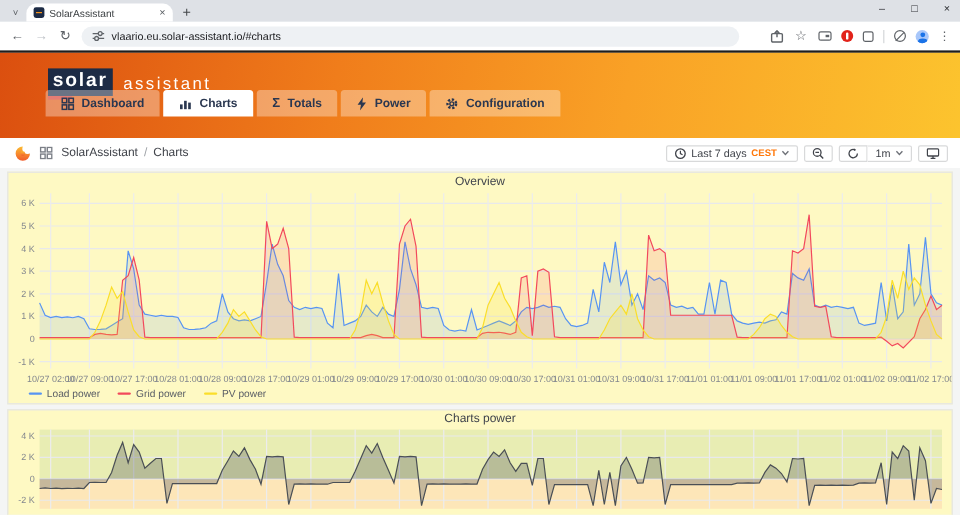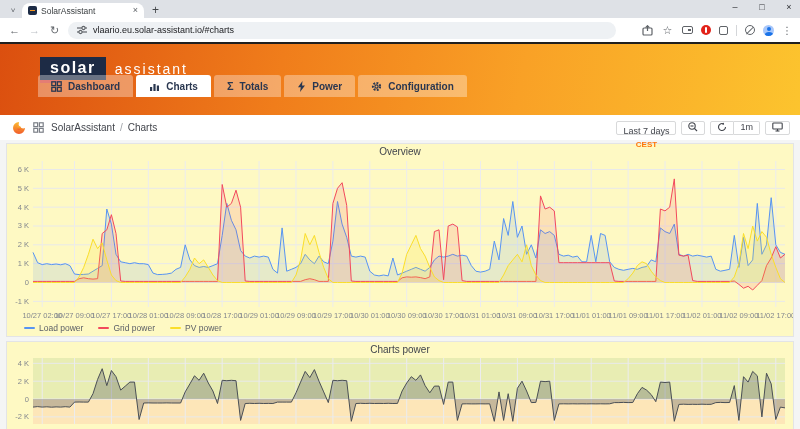--- a/index.html
+++ b/index.html
@@ -33,36 +33,36 @@
   .walletext { width:11px; height:8px; border:1.3px solid #5f6368; border-radius:2px; position:relative; cursor:pointer; }
   .walletext::after { content:""; position:absolute; right:1px; top:2px; width:3px; height:1.5px; background:#5f6368; }
   .slashext { width:10px; height:10px; border:1.2px solid #5f6368; border-radius:50%; position:relative; cursor:pointer; }
   .slashext::after { content:""; position:absolute; left:-1px; top:3.6px; width:10px; height:1.2px; background:#5f6368; transform:rotate(-45deg); }
   .dotsmenu { font-size:10px; color:#5f6368; cursor:pointer; }
   .dark-divider { height:2px; background:#1f1f1f; }
 
   
   .app-header { height:71px; background:linear-gradient(100deg,#db4f0f 0%,#f07d1b 35%,#f9a126 65%,#fcc42e 100%); position:relative; }
   .logo-row { display:flex; align-items:center; gap:9px; padding:13px 0 0 40px; }
-  .logo-box { background:#1d2b45; color:#fff; font-weight:bold; font-size:16px; letter-spacing:1.5px; padding:2px 10px 3px; position:relative; }
+  .logo-box { background:#1d2b45; color:#fff; font-weight:bold; font-size:16px; letter-spacing:1.5px; padding:2px 4px 3px; position:relative; }
   .logo-box::after { content:""; position:absolute; left:0; bottom:-3px; width:20px; height:3px; background:#d63a2c; }
   .logo-sub { color:#fff; font-size:14px; letter-spacing:2px; font-weight:400; }
   .app-tabs { position:absolute; bottom:18px; left:38px; display:flex; gap:3px; }
   .app-tab { height:22px; display:flex; align-items:center; gap:6px; padding:0 13px; font-size:10px; font-weight:bold; color:#2a3750; background:rgba(255,255,255,0.34); border-radius:3px 3px 0 0; cursor:pointer; }
   .app-tab.active { background:#fff; }
   .app-tab svg { display:block; }
   .sigma { font-size:11px; font-weight:bold; line-height:1; }
 
   
   .crumb-bar { height:25px; background:#fff; display:flex; align-items:center; gap:7px; padding:0 10px 0 12px; }
   .crumb-text { font-size:10px; color:#41444b; display:flex; gap:5px; align-items:center; }
   .crumb-sep { color:#9fa3a8; }
   .crumb-link { cursor:pointer; }
   .ctls { margin-left:auto; display:flex; align-items:center; gap:5px; }
-  .ctl-btn { height:14px; border:1px solid #d8d9da; border-radius:2px; background:#fff; display:flex; align-items:center; gap:4px; padding:0 6px; font-size:9px; color:#41444b; cursor:pointer;flex-direction:column; }
+  .ctl-btn { height:14px; border:1px solid #d8d9da; border-radius:2px; background:#fff; display:flex; align-items:center; gap:4px; padding:0 6px; font-size:9px; color:#41444b; cursor:pointer; }
   .ctl-group { display:flex; }
   .ctl-group .ctl-btn:first-child { border-radius:2px 0 0 2px; }
   .ctl-group .ctl-btn:last-child { border-left:none; border-radius:0 2px 2px 0; }
   .tz { color:#ff780a; font-weight:bold; font-size:8px; }
 
   
   .content { padding:3px 6px 0; }
   .panel { background:#fef9c3; border:1px solid #e3e4e6; margin-bottom:4px; }
   .panel-title { text-align:center; font-size:10px; color:#40444c; padding-top:2px; font-weight:500; cursor:pointer; }
   svg.chart { display:block; width:786px; }

